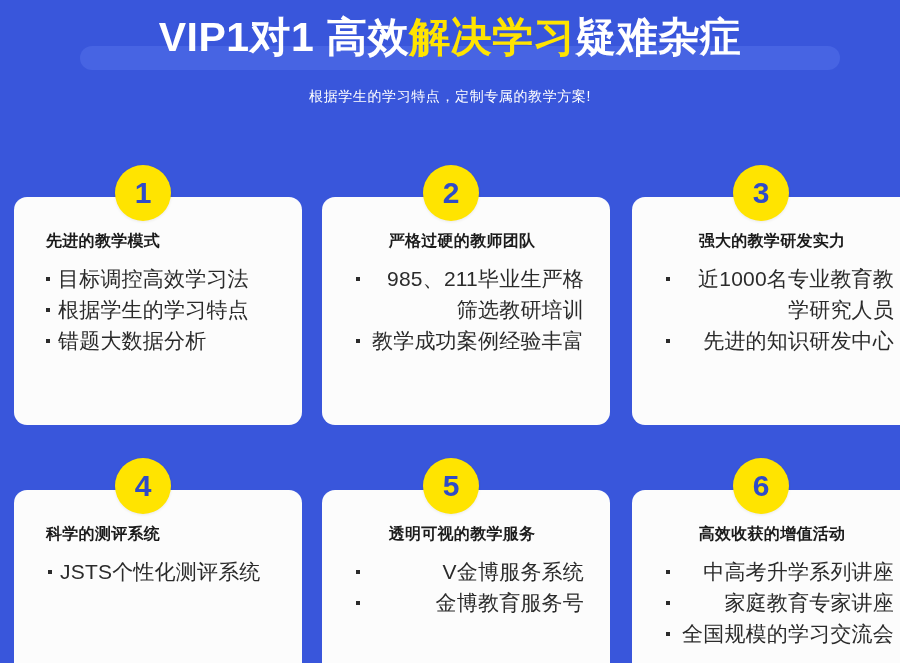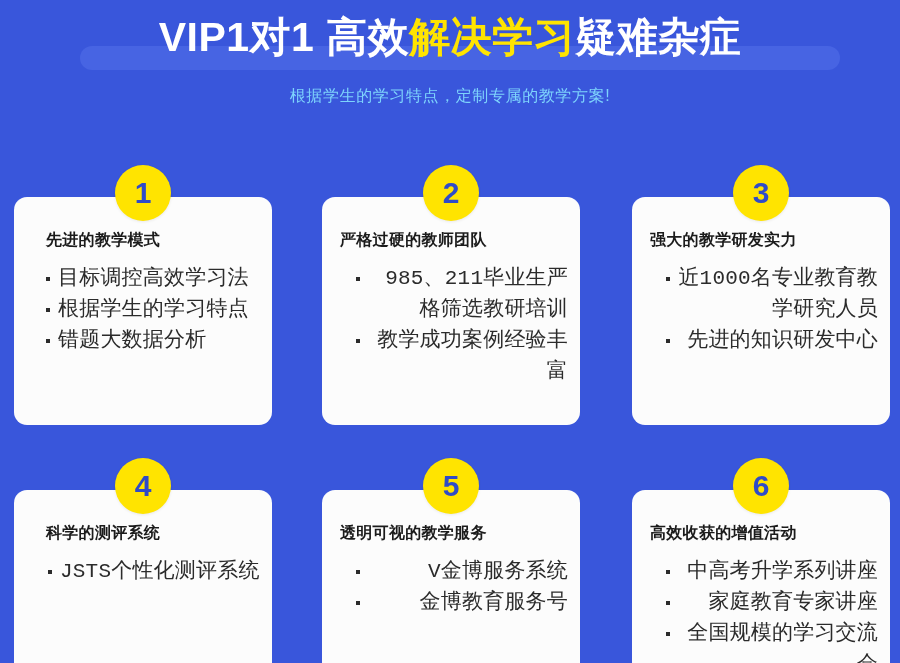--- a/index.html
+++ b/index.html
@@ -56,23 +56,23 @@
   .title .hl {
     color: #FFE400;
   }
 
   .subtitle {
     position: absolute;
     left: 0;
     top: 83px;
     width: 900px;
     text-align: center;
-    font-size: 16px;
+    font-size: 14px;
     line-height: 26px;
-    color: #7dd3fc;
+    color: #ffffff;
     letter-spacing: 0.6px;
     white-space: nowrap;
   }
 
   
   .grid {
     position: absolute;
     left: 14px;
     top: 165px;
     width: 872px;
@@ -112,41 +112,40 @@
     line-height: 56px;
     text-align: center;
     z-index: 3;
     box-shadow: 0 1px 3px rgba(0,0,0,0.08);
   }
 
   .card {
     position: absolute;
     left: 0;
     top: 32px;
-    width: 258px;
+    width: 288px;
     height: 228px;
     background: #FCFCFC;
     border-radius: 13px;
     box-sizing: border-box;
-    padding: 32px 12px 10px 18px;
+    padding: 32px 26px 10px 18px;
     z-index: 1;
     overflow: hidden;
-    font-family: Liberation Mono, monospace;
   }
 
   .card-title {
     font-size: 16px;
     line-height: 24px;
     font-weight: bold;
     color: #1B1B1B;
     margin: 0 0 10px 0;
     letter-spacing: 0.3px;
     white-space: nowrap;
   }
-  .card.align-center .card-title { text-align: left; }
+  .card.align-center .card-title { text-align: center; }
   .card.align-left  .card-title { text-align: left; padding-left: 14px; }
 
   .bullets {
     margin: 0;
     padding: 0;
     list-style: none;
   }
 
   .bullet {
     position: relative;

